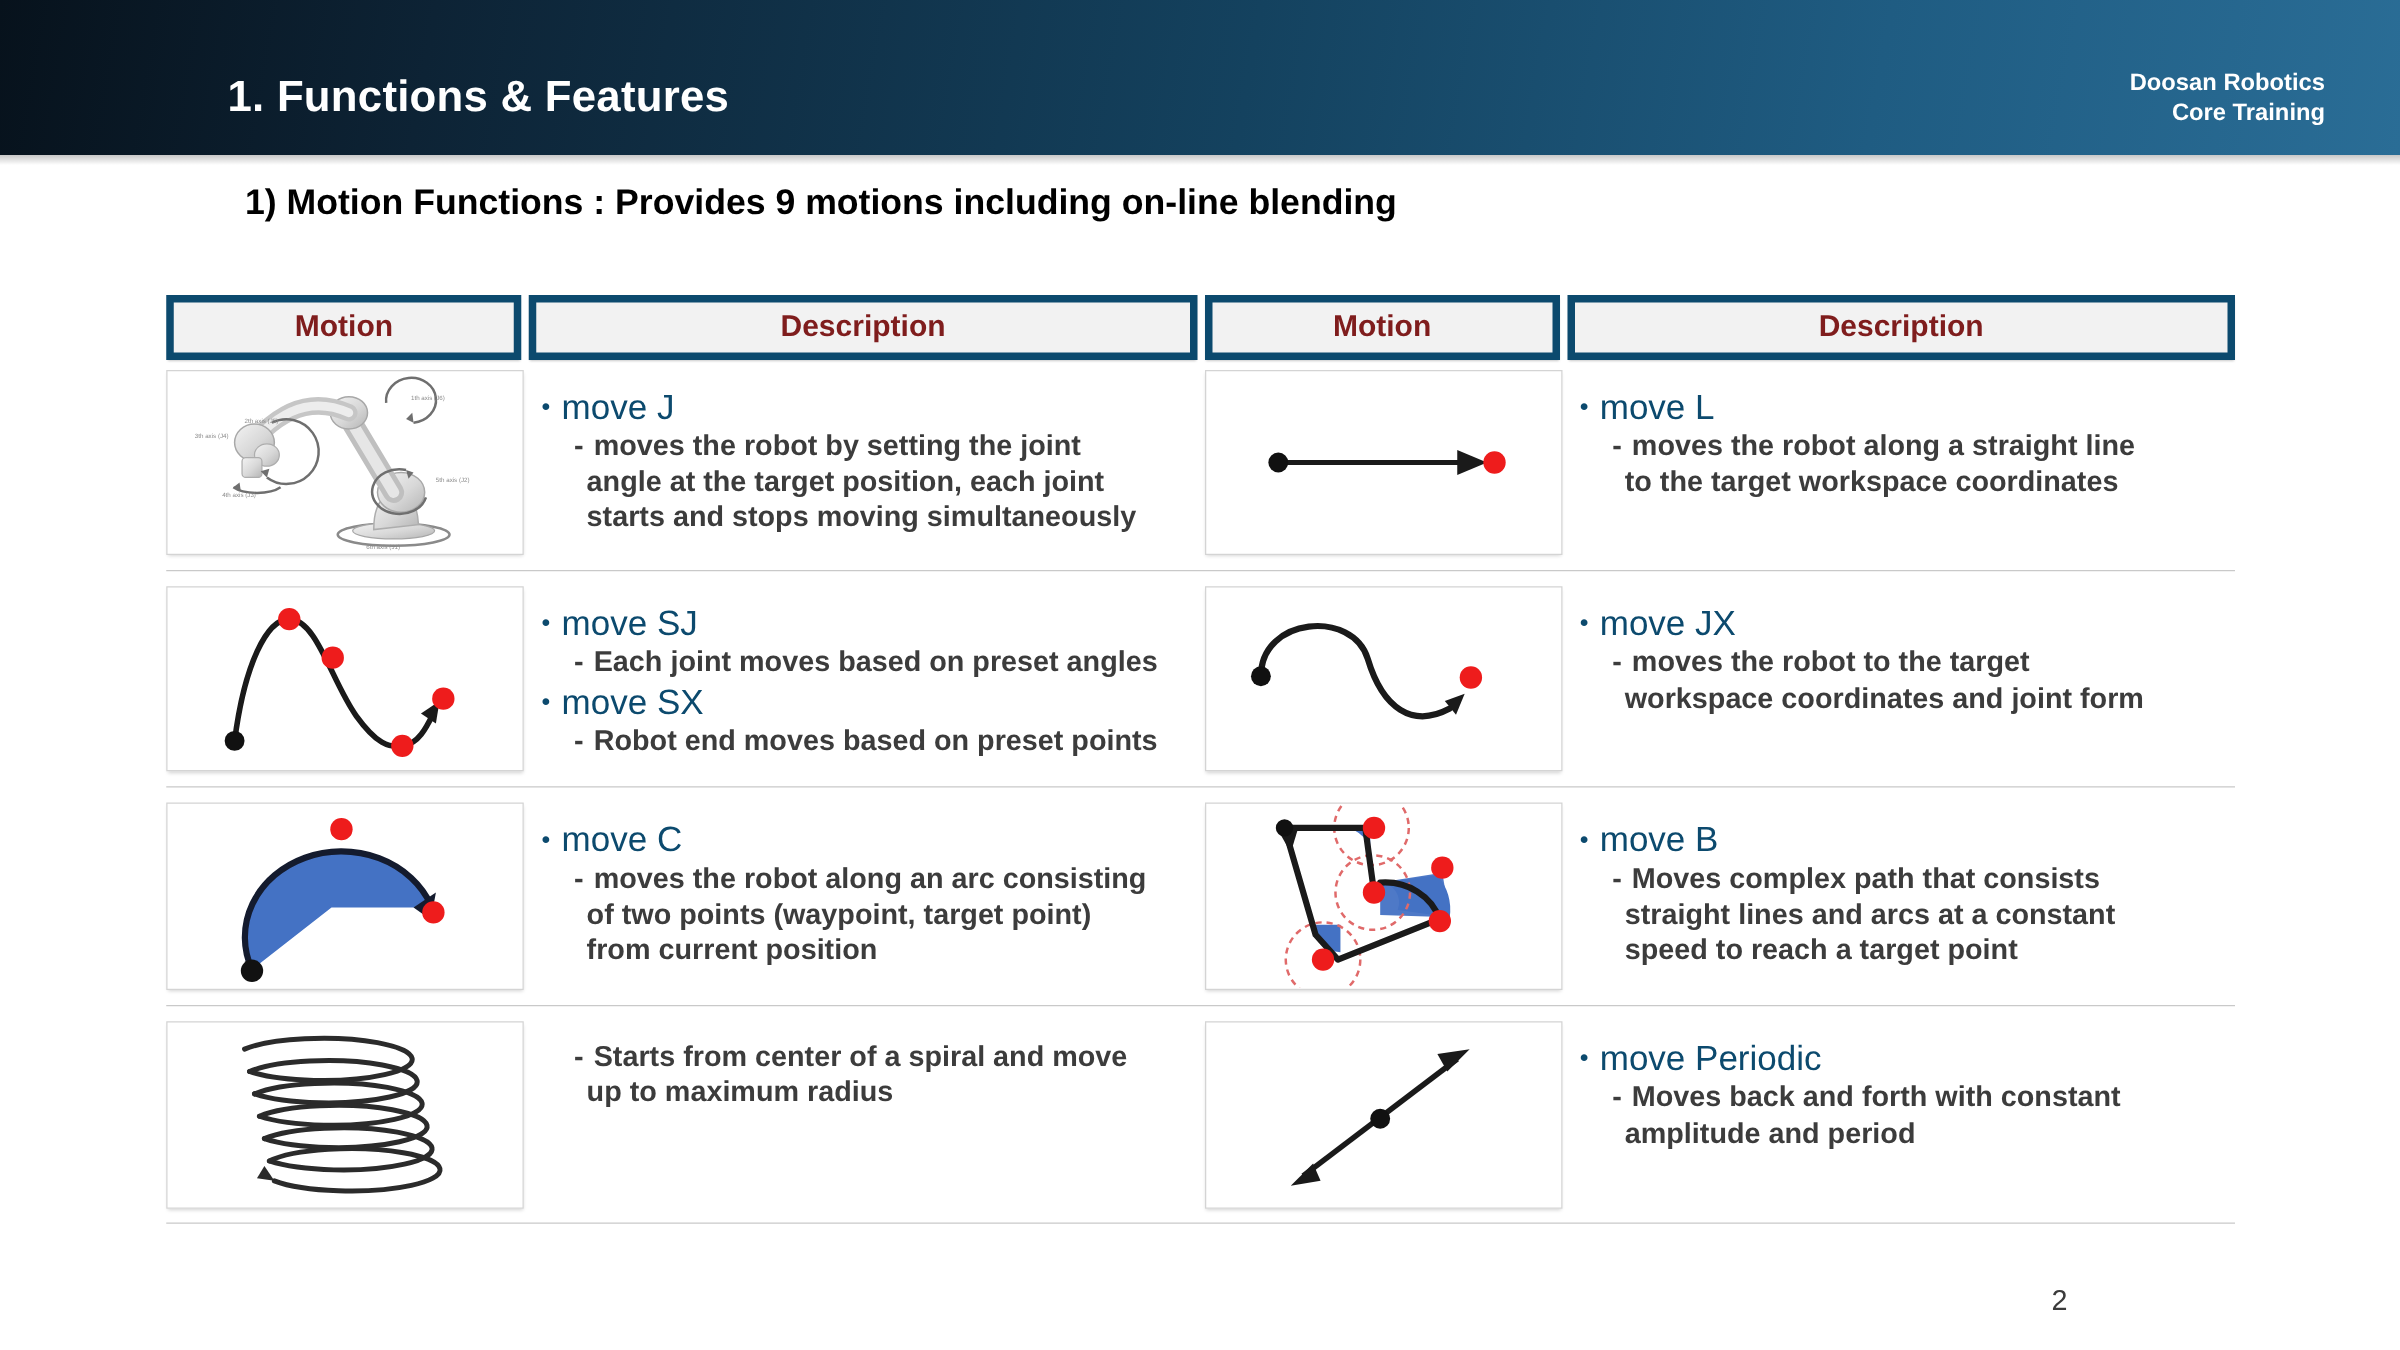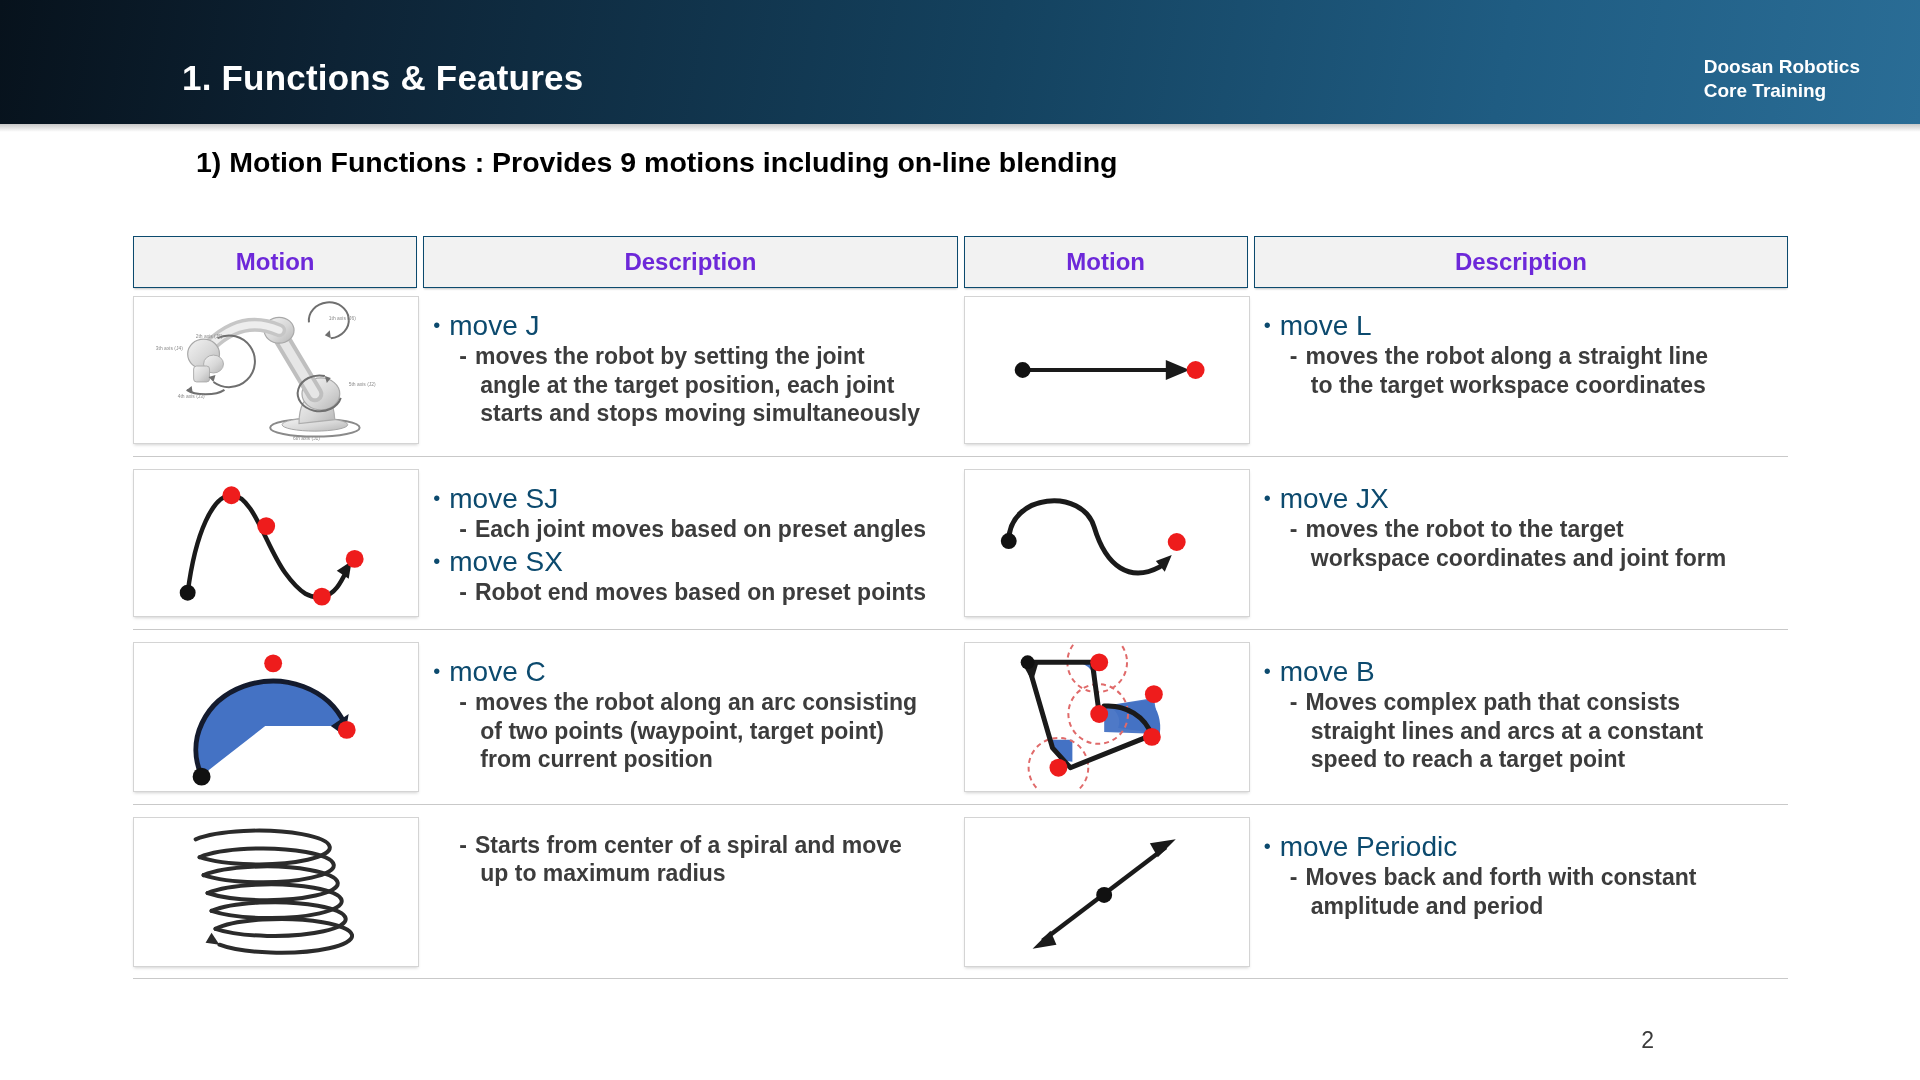--- a/index.html
+++ b/index.html
@@ -24,21 +24,21 @@
     overflow: hidden;
   }
   #header-title {
     position: absolute; left: 182px; top: 58px;
     font-size: 35px; font-weight: bold; color: #ffffff;
     letter-spacing: .2px;
     white-space: nowrap;
   }
   #header-brand {
     position: absolute; right: 60px; top: 55px;
-    color: #ffffff;
+    text-align: right; color: #ffffff;
     font-size: 19px; font-weight: bold; line-height: 1.25;
   }
   #header-shadow {
     position: absolute; left: 0; top: 124px; width: 1920px; height: 8px;
     background: linear-gradient(to bottom, rgba(0,0,0,.22), rgba(0,0,0,0));
   }
 
   
   #subtitle {
     position: absolute; left: 196px; top: 146px;
@@ -49,23 +49,23 @@
   
   #table {
     position: absolute; left: 133px; top: 236px;
     width: 1655px;
   }
   .row { display: flex; width: 100%; }
 
   .head-cell {
     height: 52px;
     background: #f2f2f2;
-    border: 1px solid #0c4a6e;
+    border: 6px solid #0c4a6e;
     display: flex; align-items: center; justify-content: center;
-    font-size: 24px; font-weight: bold; color: #6d28d9;
+    font-size: 24px; font-weight: bold; color: #7f1d1d;
     box-shadow: 0 2px 2px -1px rgba(0,0,0,.25);
   }
   .head-motion { width: 290px; margin-right: 6px; }
   .head-desc   { width: 545px; margin-right: 6px; }
   .head-desc-last { width: 545px; margin-right: 0; }
 
   .row-sep {
     height: 1px; background: #c9c9c9; width: 100%;
   }
   .body-row { display: flex; width: 100%; align-items: stretch; }
@@ -95,21 +95,21 @@
     font-size: 20px; margin-right: 9px; position: relative; top: -3px;
   }
   .sub-line {
     font-size: 23px; font-weight: bold; color: #3c3c3c;
     line-height: 1.22; margin-left: 26px;
     white-space: nowrap;
   }
   .sub-line.first::before {
     content: "-"; margin-right: 8px;
   }
-  .sub-line.cont { margin-left: 47px; }
+  .sub-line.cont { margin-left: 36px; }
 
   
   #page-number {
     position: absolute; right: 58px; bottom: 26px;
     font-size: 23px; color: #3b3b3b;
   }
   #bottom-rule {
     position: absolute; left: 133px; top: 978px; width: 1655px; height: 1px;
     background: #c9c9c9;
   }

